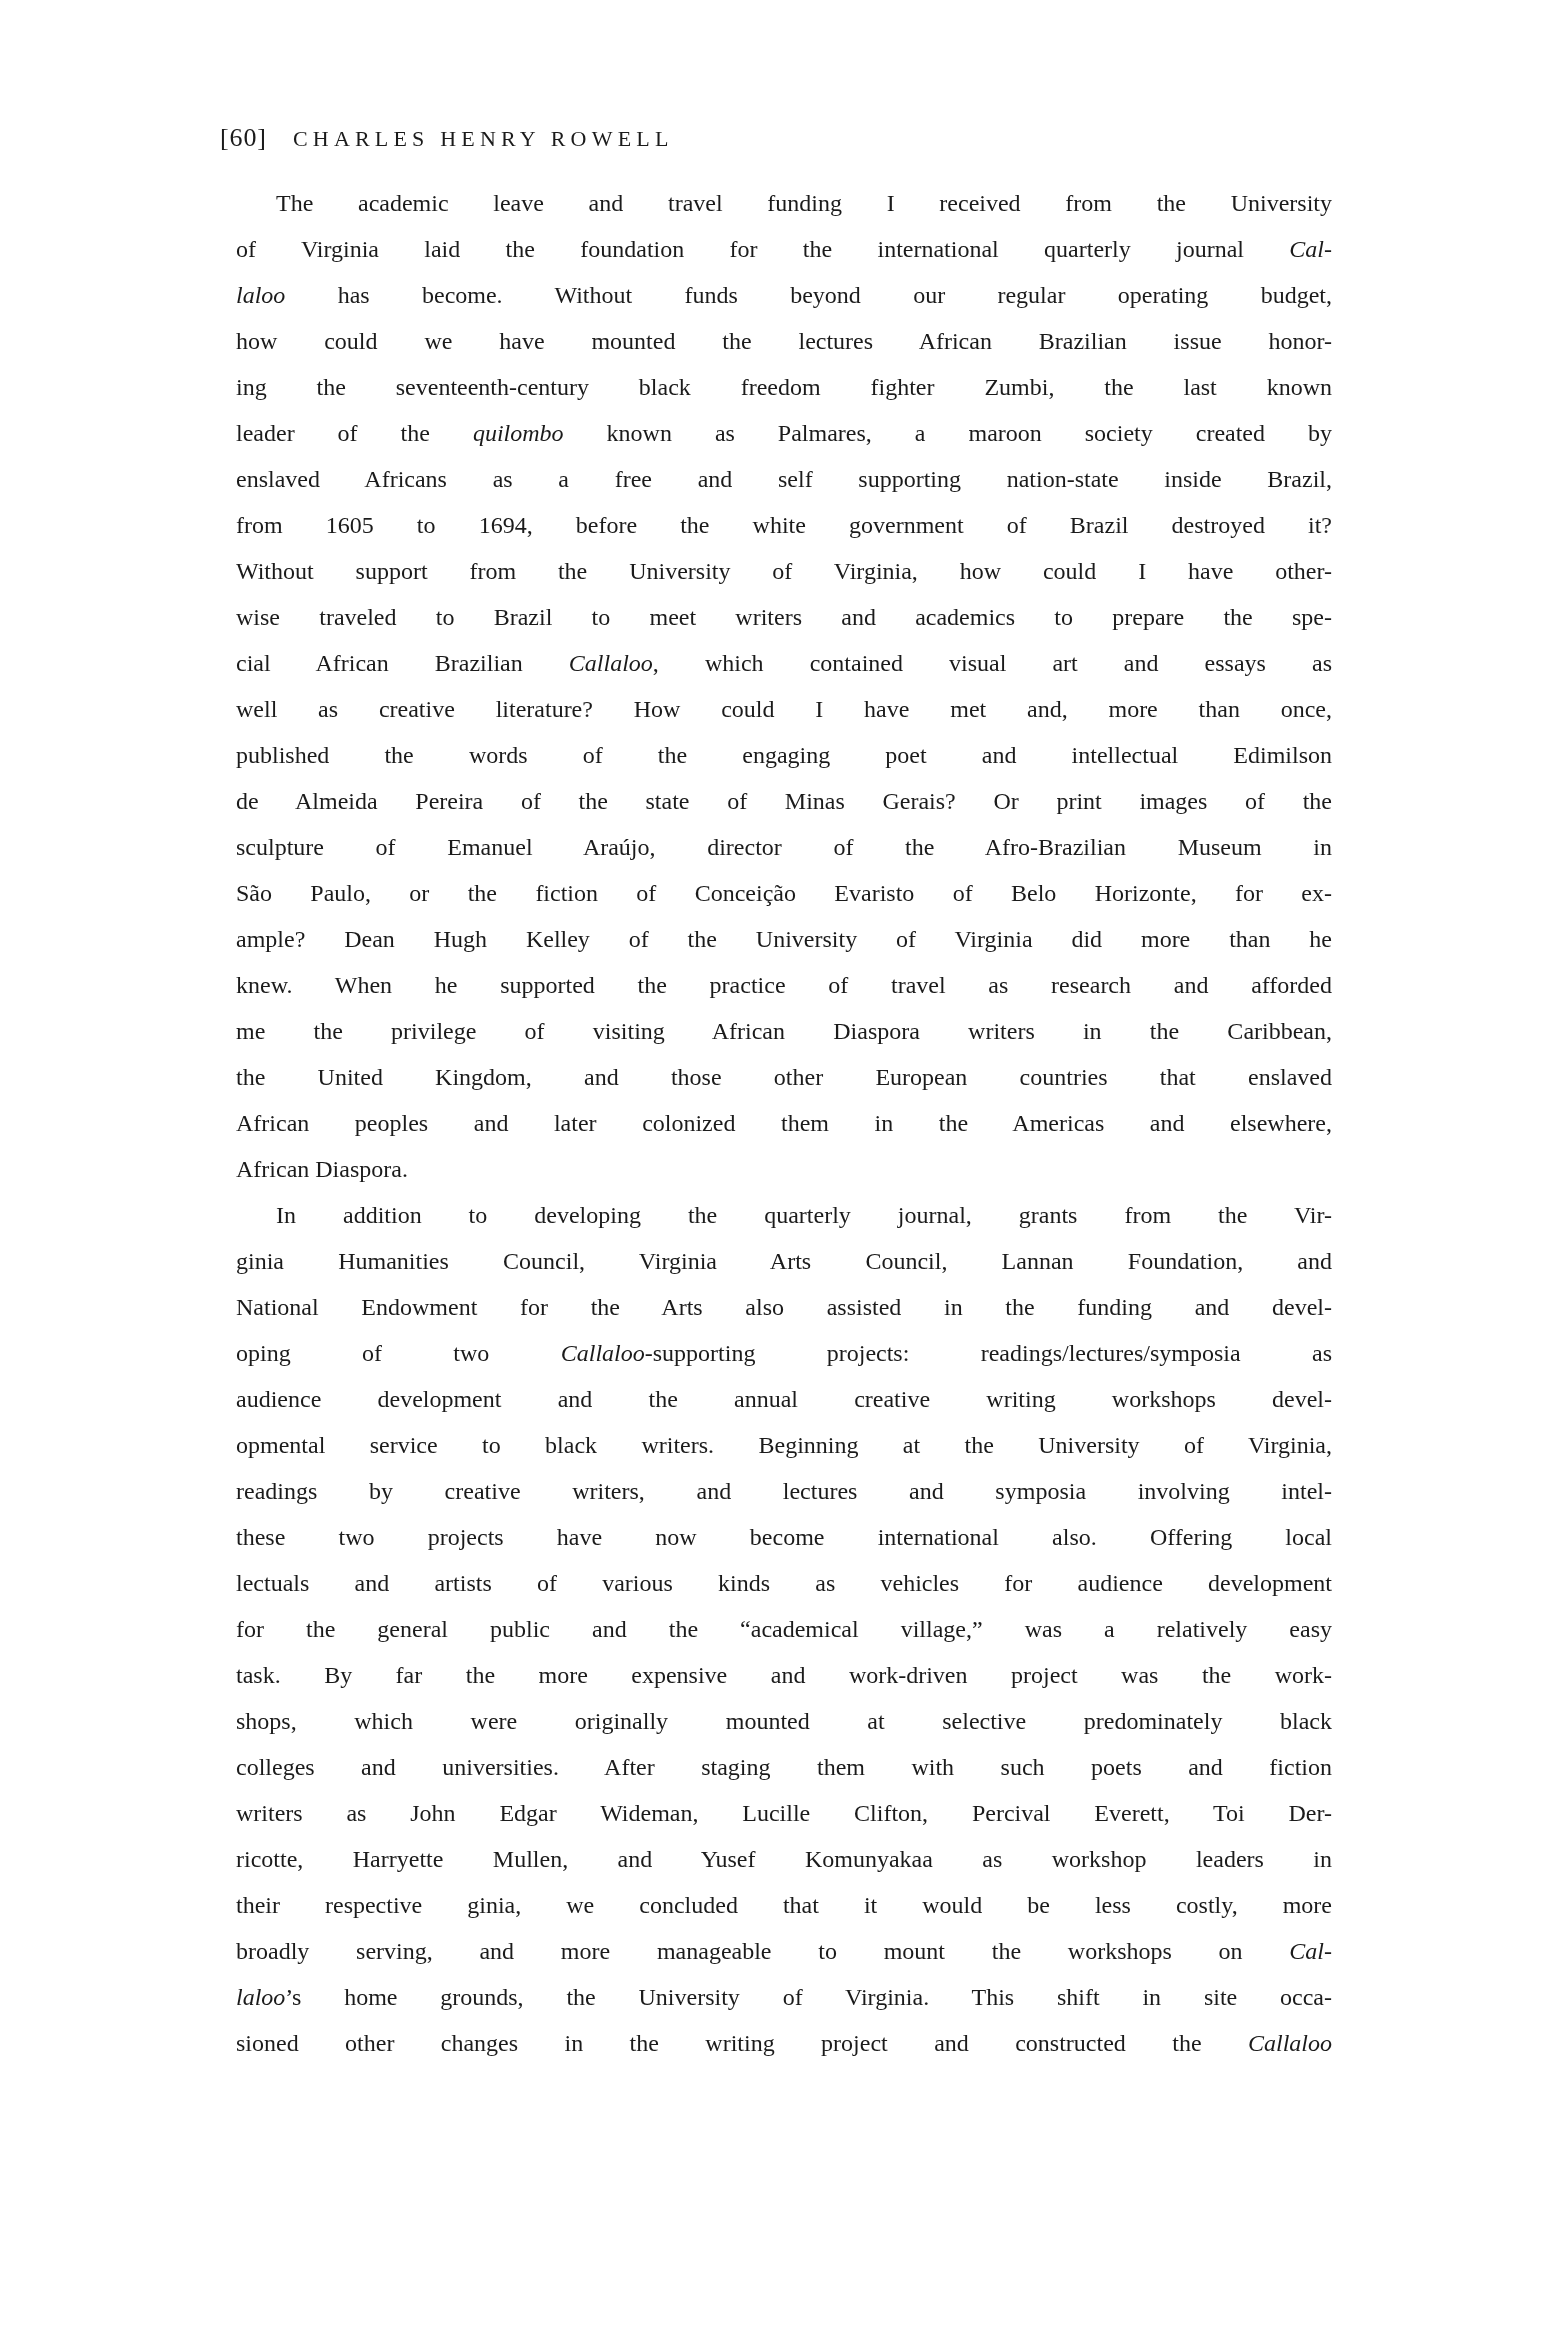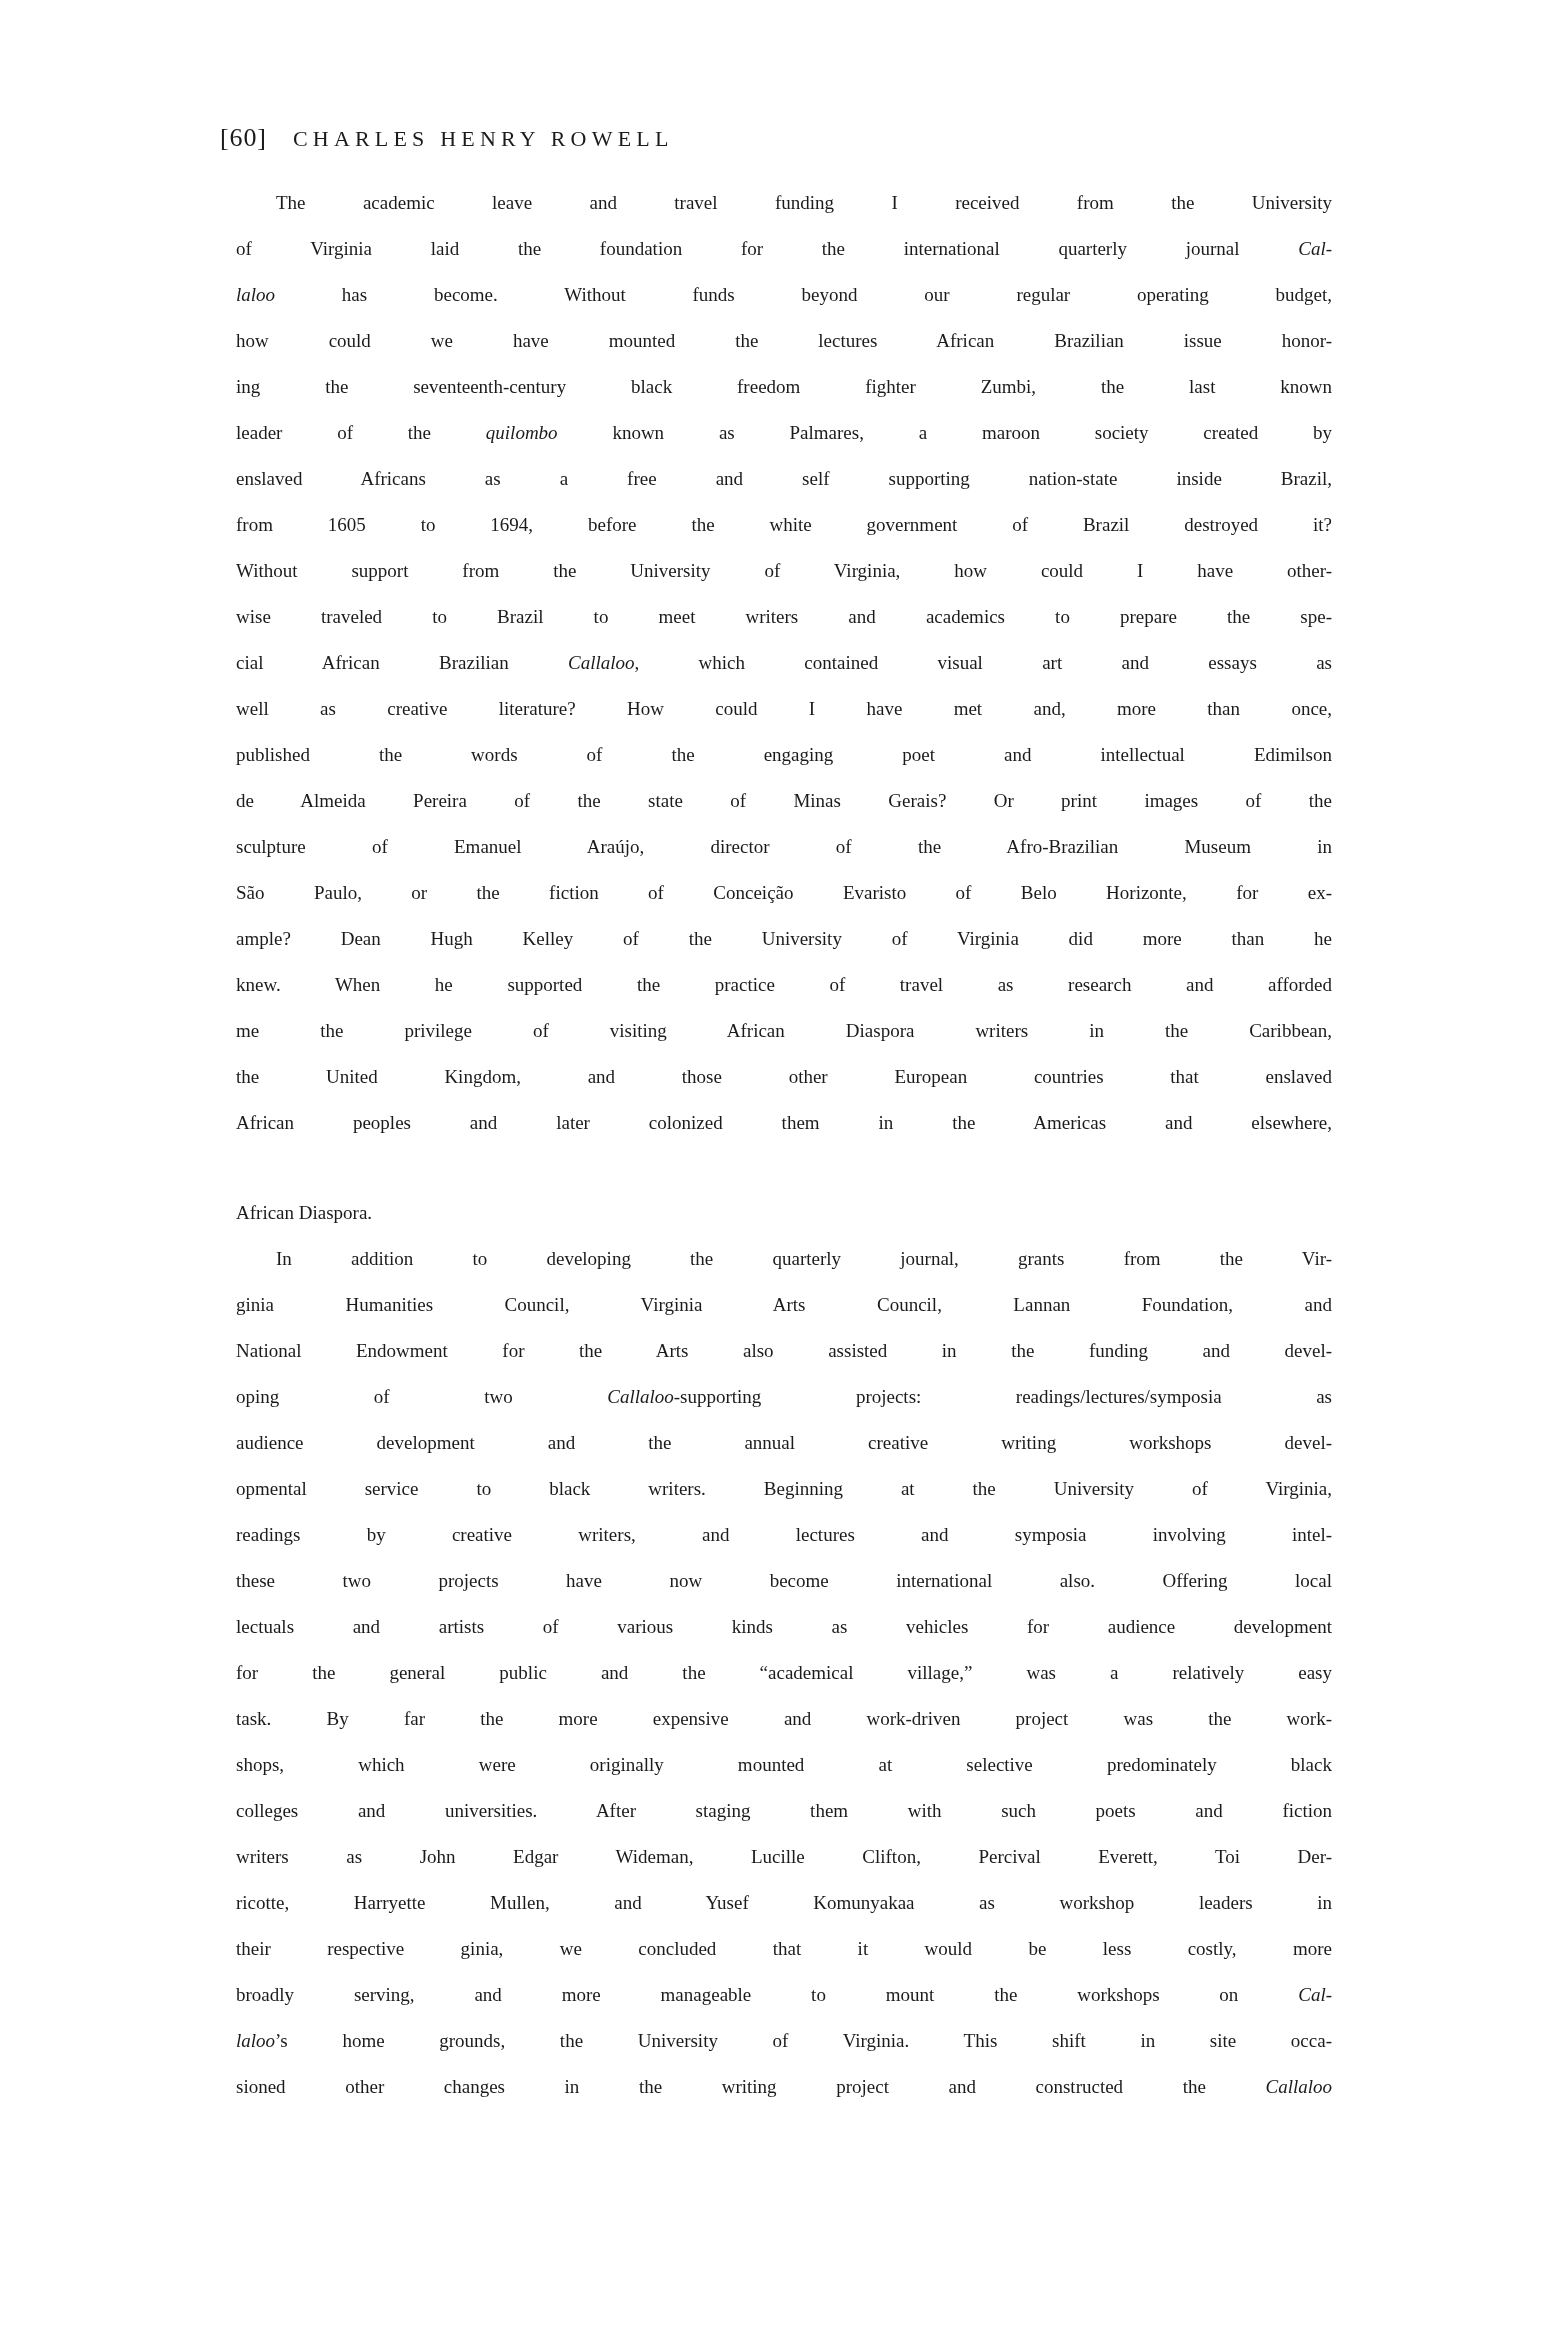--- a/index.html
+++ b/index.html
@@ -35,29 +35,28 @@
   .body-text {
     position: absolute;
     left: 236px;
     top: 180px;
     width: 1096px;
   }
   .line {
     display: block;
     height: 46px;
     line-height: 46px;
-    font-size: 19px;
+    font-size: 24px;
     text-align: justify;
     text-align-last: justify;
     white-space: normal;
     overflow: hidden;
   }
   .line.last {
     text-align-last: left;
-    margin-top: 44px;
   }
   .line.indent {
     padding-left: 40px;
   }
   .line i, .line em { font-style: italic; }
 </style>
 </head>
 <body>
 
 <div class="running-head">

